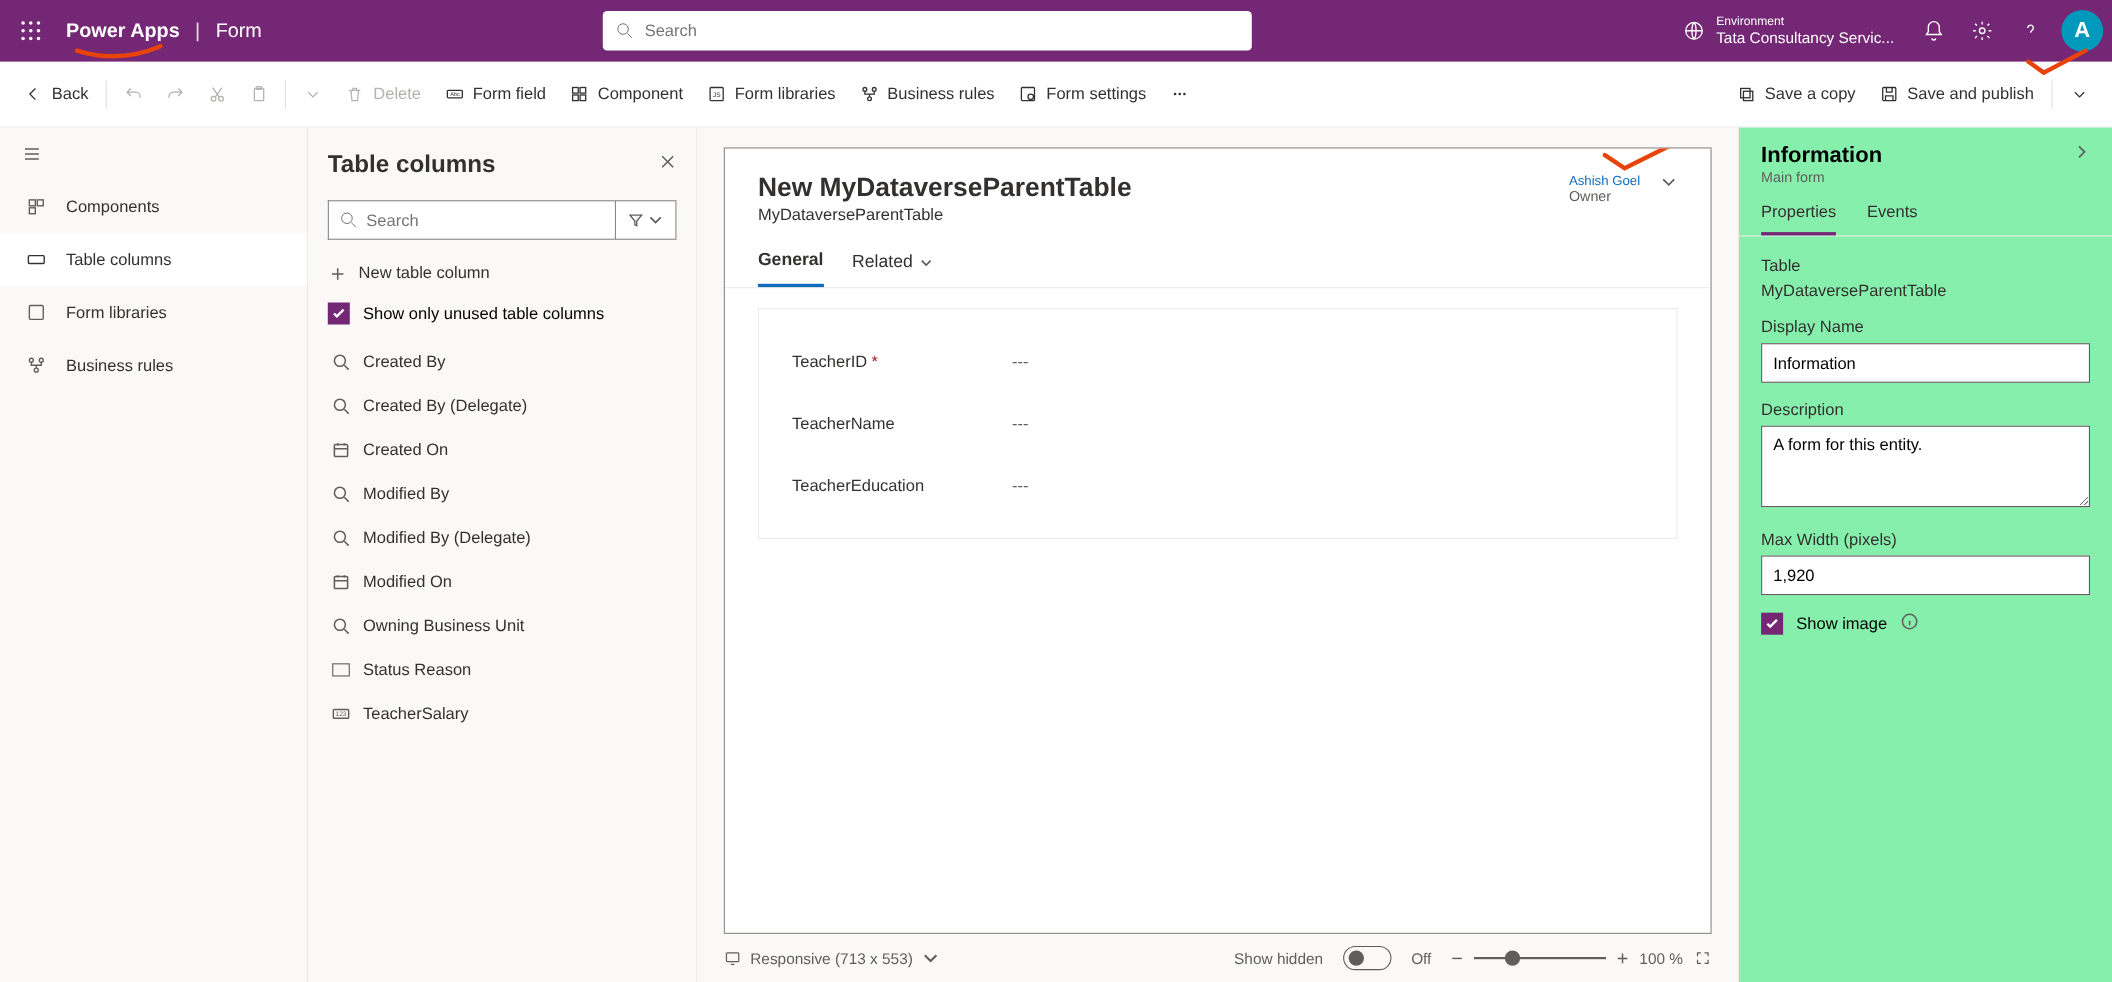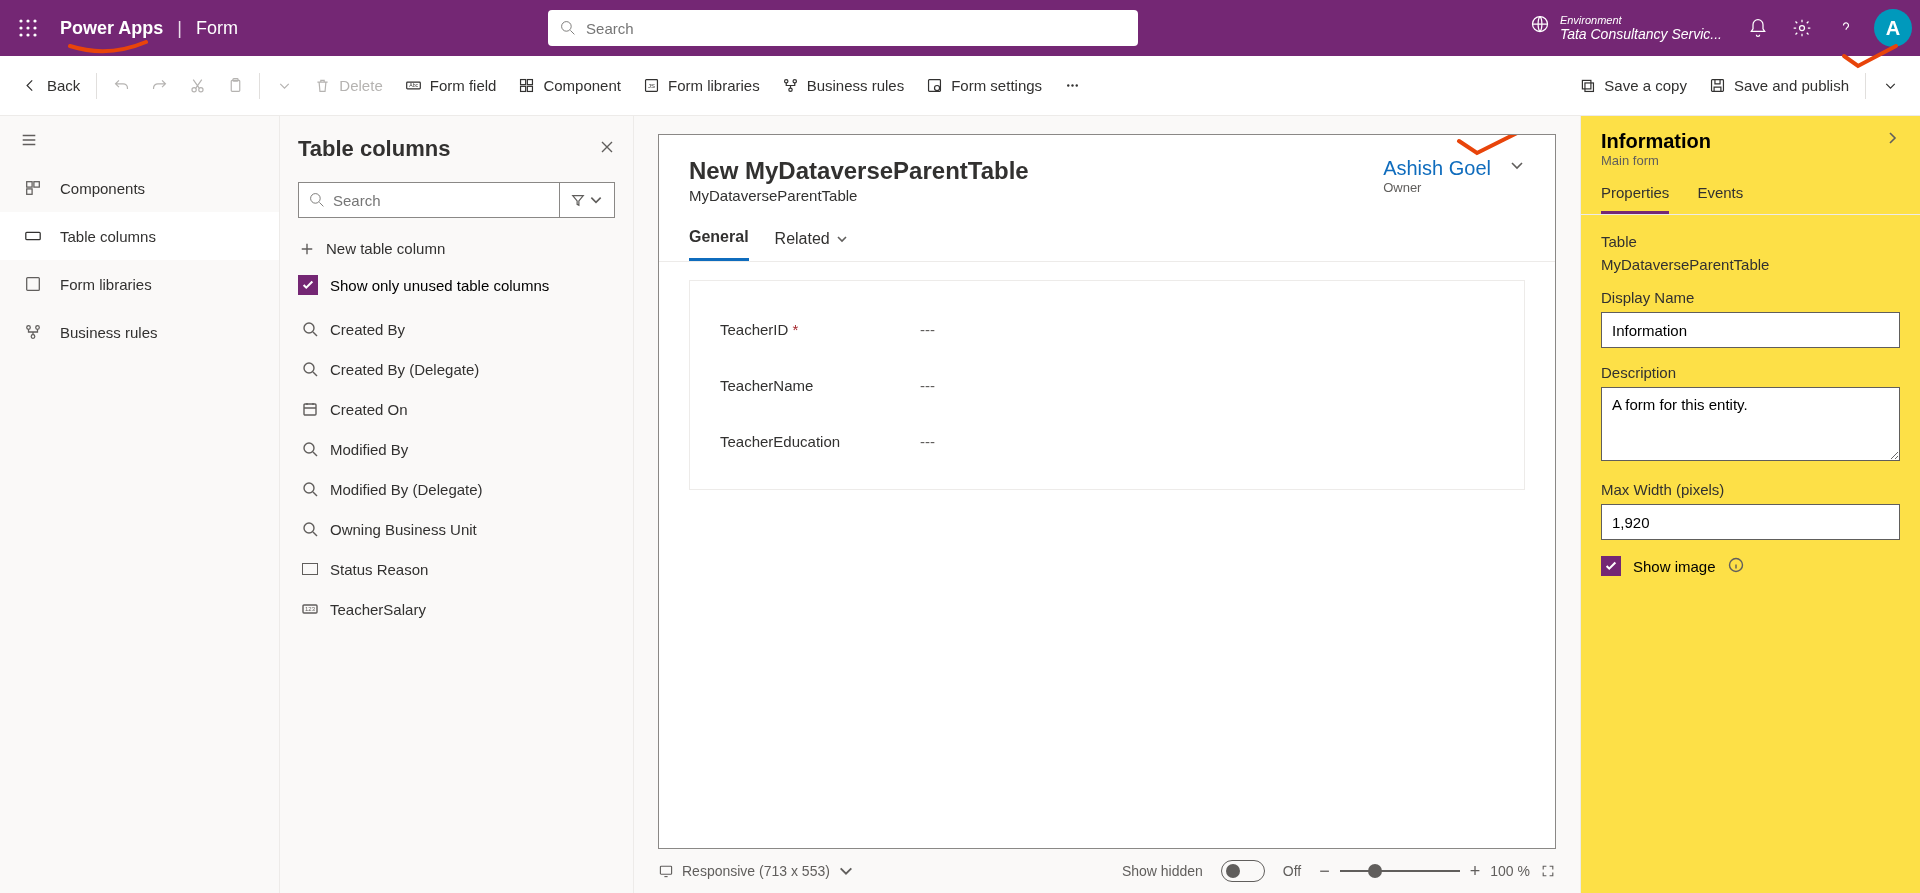--- a/index.html
+++ b/index.html
@@ -9,21 +9,21 @@
 .topbar { background: #742774; height: 56px; display: flex; align-items: center; color: white; padding: 0 8px; position: relative; }
 .waffle { width: 40px; height: 40px; display: flex; align-items: center; justify-content: center; cursor: pointer; }
 .waffle svg { width: 18px; height: 18px; fill: white; }
 .brand { font-size: 18px; font-weight: 600; margin-left: 12px; }
 .divider-pipe { margin: 0 14px; font-size: 18px; opacity: .85; }
 .context { font-size: 18px; }
 .searchbox { margin-left: 310px; width: 590px; height: 36px; background: white; border-radius: 4px; display: flex; align-items: center; padding: 0 12px; color: #605e5c; }
 .searchbox input { border: none; outline: none; flex: 1; font-size: 15px; background: transparent; }
 .searchbox svg { width: 16px; height: 16px; stroke: #605e5c; fill: none; margin-right: 10px; }
 .top-right { margin-left: auto; display: flex; align-items: center; gap: 4px; }
-.env { display: flex; gap: 10px; padding: 0 12px; font-style: italic; }
+.env { display: flex; align-items: center; gap: 10px; padding: 0 12px; }
 .env-text .env-lbl { font-size: 11px; }
 .env-text .env-val { font-size: 14px; }
 .topicon { width: 40px; height: 40px; display: flex; align-items: center; justify-content: center; cursor: pointer; }
 .topicon svg { width: 20px; height: 20px; fill: none; stroke: white; stroke-width: 1.5; }
 .avatar { width: 38px; height: 38px; border-radius: 50%; background: #0099bc; color: white; display: flex; align-items: center; justify-content: center; font-weight: 700; font-size: 20px; margin-left: 4px; }
 
 
 .annot { position: absolute; pointer-events: none; }
 .annot svg { stroke: #e8440a; stroke-width: 4; fill: none; stroke-linecap: round; }
 
@@ -67,21 +67,21 @@
 .colitem svg { width: 16px; height: 16px; stroke: #605e5c; fill: none; stroke-width: 1.4; }
 .colitem .box { width: 16px; height: 12px; border: 1.4px solid #605e5c; }
 
 
 .canvas { flex: 1; background: #faf9f8; display: flex; flex-direction: column; min-width: 0; position: relative; }
 .canvas-inner { margin: 18px 24px 0 24px; flex: 1; background: #fff; border: 1px solid #8a8886; position: relative; overflow: hidden; }
 .form-hdr { padding: 22px 30px 0 30px; display: flex; justify-content: space-between; }
 .form-title { font-size: 24px; font-weight: 600; color: #323130; }
 .form-sub { font-size: 15px; color: #323130; margin-top: 2px; }
 .owner { text-align: left; display: flex; align-items: flex-start; gap: 18px; }
-.owner-name { color: #0f6cbd; font-size: 20px; }
+.owner-name { color: #0f6cbd; font-size: 12px; }
 .owner-lbl { color: #605e5c; font-size: 13px; }
 .owner-chev svg { width: 16px; height: 16px; stroke: #605e5c; fill: none; stroke-width: 1.6; }
 .tabs { display: flex; gap: 26px; padding: 24px 30px 0 30px; border-bottom: 1px solid #edebe9; }
 .tab { font-size: 16px; font-weight: 600; padding-bottom: 12px; cursor: pointer; color: #323130; }
 .tab.active { border-bottom: 3px solid #0f6cbd; }
 .tab-rel { display: flex; align-items: center; gap: 6px; font-weight: 400; }
 .section { margin: 18px 30px; border: 1px solid #edebe9; background: #fff; padding: 20px 30px; }
 .fieldrow { display: flex; align-items: center; height: 56px; }
 .fieldlbl { width: 200px; font-size: 15px; color: #323130; }
 .req { color: #a4262c; margin-left: 4px; }
@@ -92,21 +92,21 @@
 .cf-left { display: flex; align-items: center; gap: 8px; cursor: pointer; }
 .cf-left svg { width: 16px; height: 16px; fill: none; stroke: #605e5c; stroke-width: 1.4; }
 .cf-flex { flex: 1; }
 .toggle { width: 44px; height: 22px; border: 1px solid #605e5c; border-radius: 11px; position: relative; }
 .toggle .knob { width: 14px; height: 14px; background: #605e5c; border-radius: 50%; position: absolute; top: 3px; left: 4px; }
 .zoomrow { display: flex; align-items: center; gap: 10px; }
 .zoomtrack { width: 120px; height: 2px; background: #605e5c; position: relative; }
 .zoomthumb { width: 14px; height: 14px; border-radius: 50%; background: #605e5c; position: absolute; top: -6px; left: 28px; }
 
 
-.proppanel { width: 340px; background: #fde047; border-left: 1px solid #edebe9; display: flex; flex-direction: column; }
+.proppanel { width: 340px; background: #86efac; border-left: 1px solid #edebe9; display: flex; flex-direction: column; }
 .prop-hdr { display: flex; justify-content: space-between; align-items: flex-start; padding: 14px 20px 8px 20px; }
 .prop-hdr h2 { font-size: 20px; font-weight: 600; }
 .prop-hdr .sub { font-size: 13px; color: #605e5c; }
 .prop-tabs { display: flex; gap: 28px; padding: 8px 20px 0 20px; border-bottom: 1px solid #edebe9; }
 .prop-tab { font-size: 15px; padding-bottom: 10px; cursor: pointer; color: #323130; }
 .prop-tab.active { border-bottom: 3px solid #742774; font-weight: 500; }
 .prop-body { padding: 18px 20px; display: flex; flex-direction: column; gap: 16px; overflow: auto; }
 .plabel { font-size: 15px; font-weight: 400; color: #323130; }
 .pval { font-size: 15px; color: #323130; }
 .pinput { width: 100%; height: 36px; border: 1px solid #605e5c; padding: 0 10px; font-size: 15px; }
@@ -401,20 +401,27 @@
         </div>
         <div class="colitem">
           <svg viewBox="0 0 16 16">
             <circle cx="7" cy="7" r="5"></circle>
             <line x1="11" y1="11" x2="15" y2="15"></line>
           </svg>
           <span>Modified By (Delegate)</span>
         </div>
         <div class="colitem">
           <svg viewBox="0 0 16 16">
+            <rect x="2" y="3" width="12" height="11" rx="1"></rect>
+            <path d="M2 7h12M5 2v2M11 2v2"></path>
+          </svg>
+          <span>Modified On</span>
+        </div>
+        <div class="colitem">
+          <svg viewBox="0 0 16 16">
             <circle cx="7" cy="7" r="5"></circle>
             <line x1="11" y1="11" x2="15" y2="15"></line>
           </svg>
           <span>Owning Business Unit</span>
         </div>
         <div class="colitem">
           <div class="box"></div>
           <span>Status Reason</span>
         </div>
         <div class="colitem">

